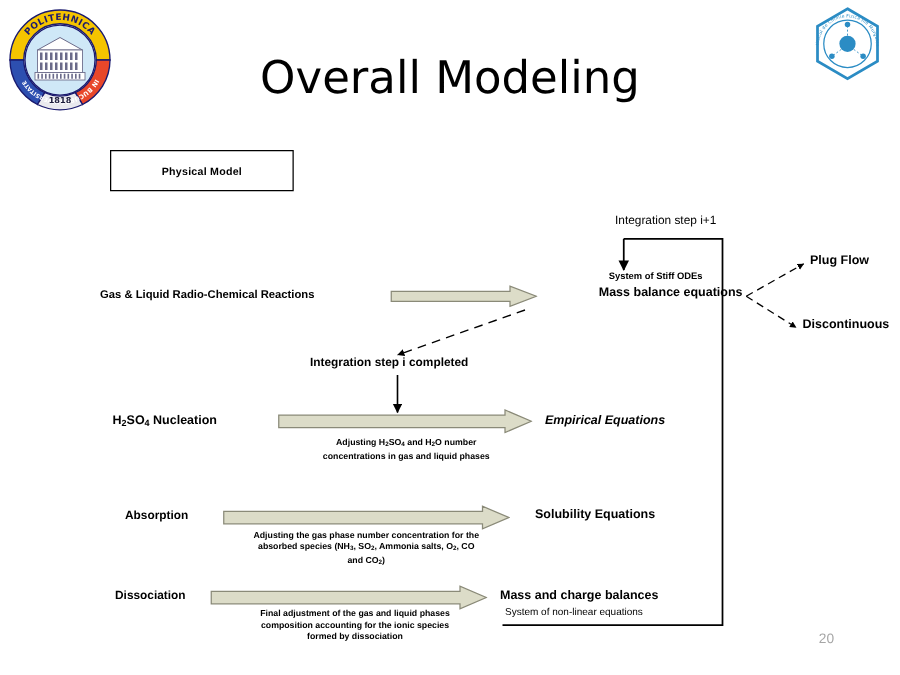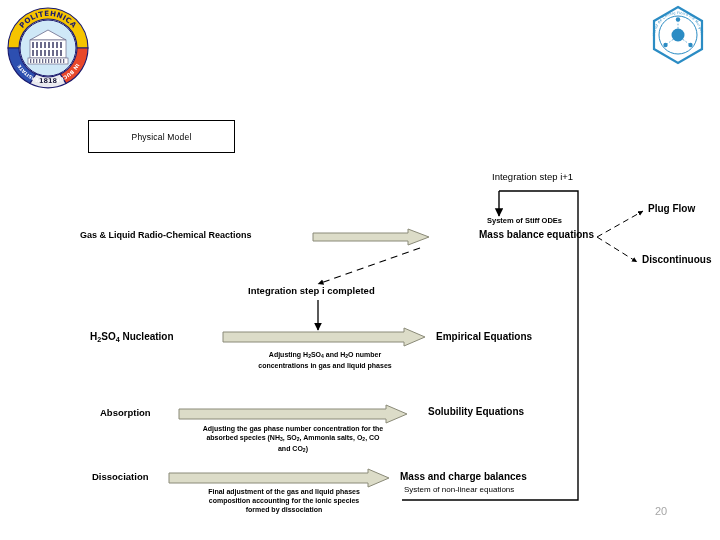--- a/index.html
+++ b/index.html
@@ -26,21 +26,21 @@
     white-space:nowrap;
   }
 
   
   .diagram{position:absolute;left:0;top:0;width:720px;height:540px;}
   .tbox{
     position:absolute;
     border:1px solid #000;
     background:#fff;
     display:flex;align-items:center;justify-content:center;
-    font-size:8.5px;font-weight:normal;color:#000;
+    font-size:8.5px;font-weight:bold;color:#000;
     font-family:"Liberation Sans", sans-serif;
     letter-spacing:.2px;
   }
   .lbl{
     position:absolute;color:#000;
     font-family:"Liberation Sans", sans-serif;
     white-space:nowrap;
   }
   .lbl.b{font-weight:bold;}
   .cap{
@@ -154,20 +154,21 @@
         <line x1="33" y1="24.5" x2="33" y2="17.5"></line>
         <line x1="28" y1="35.5" x2="22.2" y2="39.8"></line>
         <line x1="38" y1="35.5" x2="43.8" y2="39.8"></line>
       </g>
       <text font-size="3.5" font-family="DejaVu Sans, sans-serif" fill="#2b8cc4" letter-spacing=".2">
         <textPath href="#hexArc" startOffset="50%" text-anchor="middle">Institutul de Chimie Fizica Ilie Murgulescu</textPath>
       </text>
     </svg>
   </div>
 
+  <div id="page-title">Overall Modeling</div>
 
   <div class="diagram">
 
     <svg id="connectors" viewBox="0 0 720 540">
       <defs>
         <marker id="ah" markerWidth="7" markerHeight="7" refX="5.5" refY="3" orient="auto">
           <path d="M0,0 L6,3 L0,6 z" fill="#000"></path>
         </marker>
         <marker id="ahs" markerWidth="6" markerHeight="6" refX="5" refY="2.6" orient="auto">
           <path d="M0,0 L5.2,2.6 L0,5.2 z" fill="#000"></path>
@@ -216,21 +217,21 @@
       <svg width="204" height="20" viewBox="0 0 204 20">
         <path d="M1,5 L182,5 L182,1 L203,10 L182,19 L182,15 L1,15 Z" fill="#dcdcc8" stroke="#8a8a78" stroke-width="1"></path>
       </svg>
     </div>
 
     <div class="cap b" style="left:205px;top:350px;width:240px;">
       <span>Adjusting H<sub>2</sub>SO<sub>4</sub> and H<sub>2</sub>O number</span><br>
       <span>concentrations in gas and liquid phases</span>
     </div>
 
-    <div class="lbl b" style="left:436px;top:331px;font-size:10px;">Empirical Equations</div>
+    <div class="lbl b" style="left:436px;top:331px;font-size:10px;font-style:italic;">Empirical Equations</div>
 
     <div class="lbl b" style="left:100px;top:407px;font-size:9.5px;">Absorption</div>
 
     <div class="barrow" style="left:178px;top:404px;">
       <svg width="230" height="20" viewBox="0 0 230 20">
         <path d="M1,5 L208,5 L208,1 L229,10 L208,19 L208,15 L1,15 Z" fill="#dcdcc8" stroke="#8a8a78" stroke-width="1"></path>
       </svg>
     </div>
 
     <div class="cap b" style="left:168px;top:424px;width:250px;">

